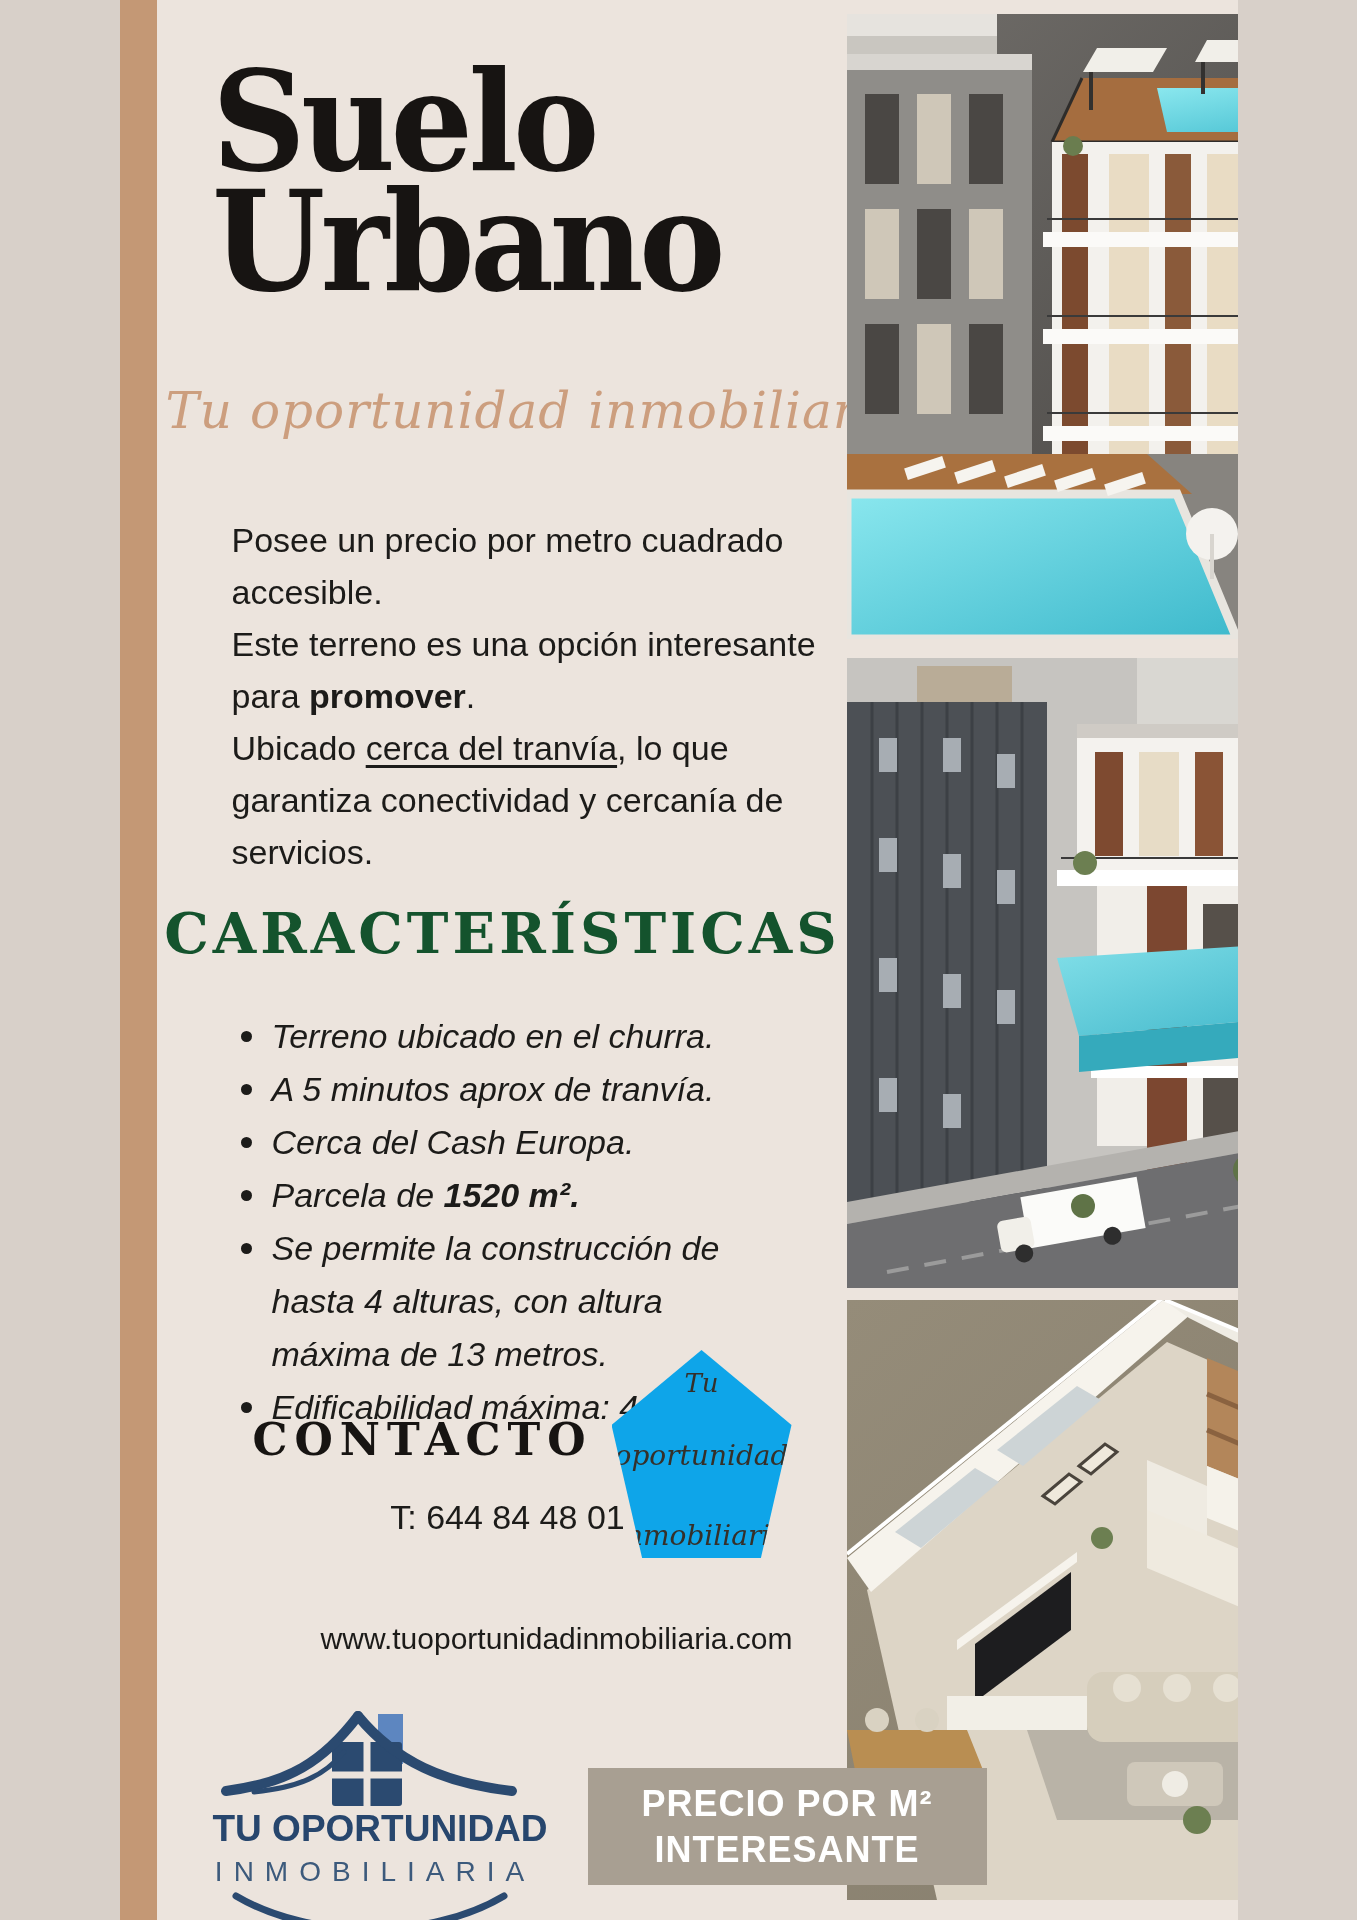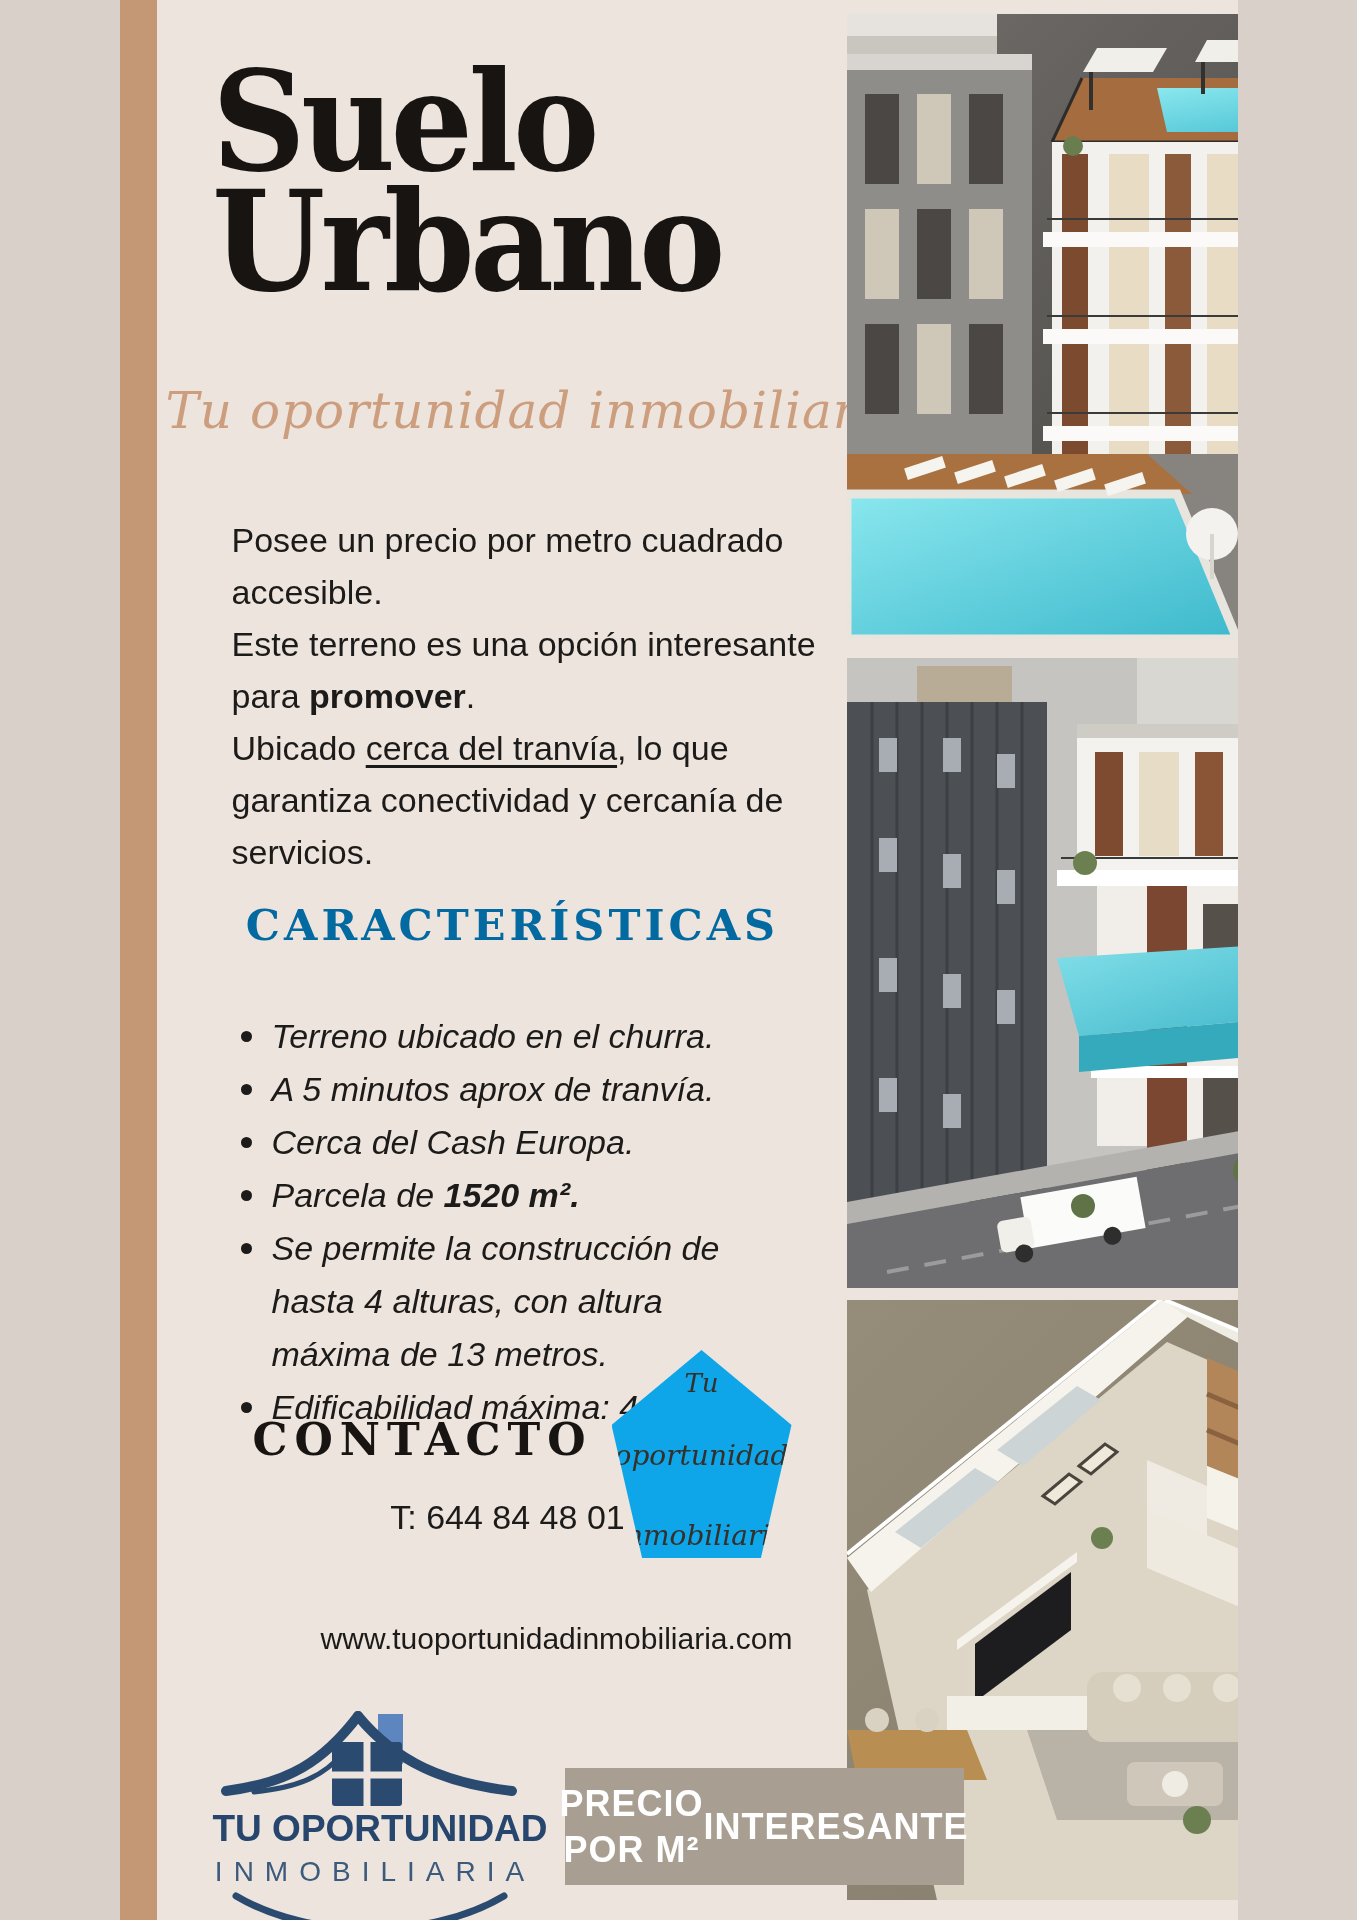--- a/index.html
+++ b/index.html
@@ -24,23 +24,23 @@
   }
 
   
   .intro{position:absolute;left:112px;top:514px;width:585px;font-size:34px;line-height:52px;}
   .intro p{margin:0;}
   .intro .b{font-weight:bold;}
   .intro .u{text-decoration:underline;text-underline-offset:5px;}
 
   
   .features-heading{
-    position:absolute;left:393px;top:900px;transform:translateX(-50%);
+    position:absolute;left:383px;top:900px;transform:translateX(-50%);
     font-family:"DejaVu Serif",serif;font-weight:600;
-    font-size:43px;letter-spacing:4px;color:#0369a1;white-space:nowrap;
+    font-size:56px;letter-spacing:4px;color:#14532d;white-space:nowrap;
   }
   .features{position:absolute;left:112px;top:1010px;width:555px;
     font-size:34px;line-height:53px;list-style:none;margin:0;padding:0;font-style:italic;}
   .features li{position:relative;padding-left:40px;}
   .features li::before{content:"";position:absolute;left:9px;top:21px;width:11px;height:11px;border-radius:50%;background:#1c1b19;}
   .features .b{font-weight:bold;}
 
   
   .contact-heading{
     position:absolute;left:133px;top:1414px;
@@ -62,23 +62,23 @@
 
   
   .logo{position:absolute;left:80px;top:1688px;width:340px;text-align:center;}
   .logo-house{display:block;margin:0 auto;}
   .logo-name{font-size:37px;font-weight:bold;color:#27466d;letter-spacing:0;margin-top:2px;white-space:nowrap;margin-left:13px;}
   .logo-sub{font-size:28px;color:#3c5a7c;letter-spacing:11px;margin-top:6px;white-space:nowrap;text-indent:11px;}
   .logo-arc{display:block;margin:2px auto 0;}
 
   
   .banner{
-    position:absolute;left:445px;top:1768px;width:399px;height:117px;z-index:6;
+    position:absolute;left:468px;top:1768px;width:399px;height:117px;z-index:6;
     background:#a89f92;color:#ffffff;
-    display:flex;flex-direction:row;align-items:center;justify-content:center;
+    display:flex;flex-direction:column;align-items:center;justify-content:center;
     font-weight:bold;font-size:36px;line-height:46px;letter-spacing:1px;text-align:center;
   }
 
   
   .photo{position:absolute;left:727px;width:630px;z-index:1;}
   .photo svg{display:block;width:100%;height:100%;}
   .photo1{top:14px;height:625px;}
   .photo2{top:658px;height:630px;}
   .photo3{top:1300px;height:600px;}
 </style>

